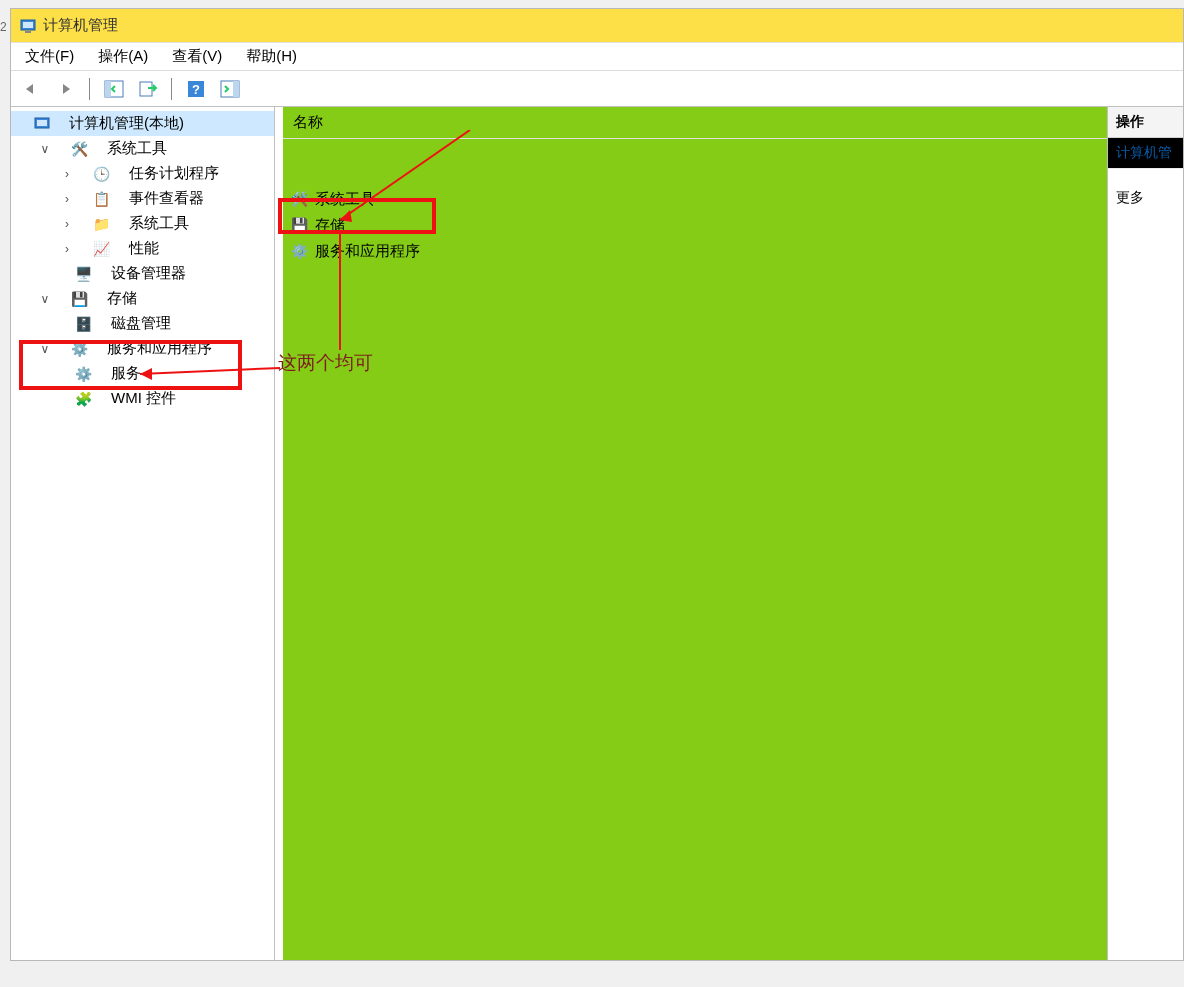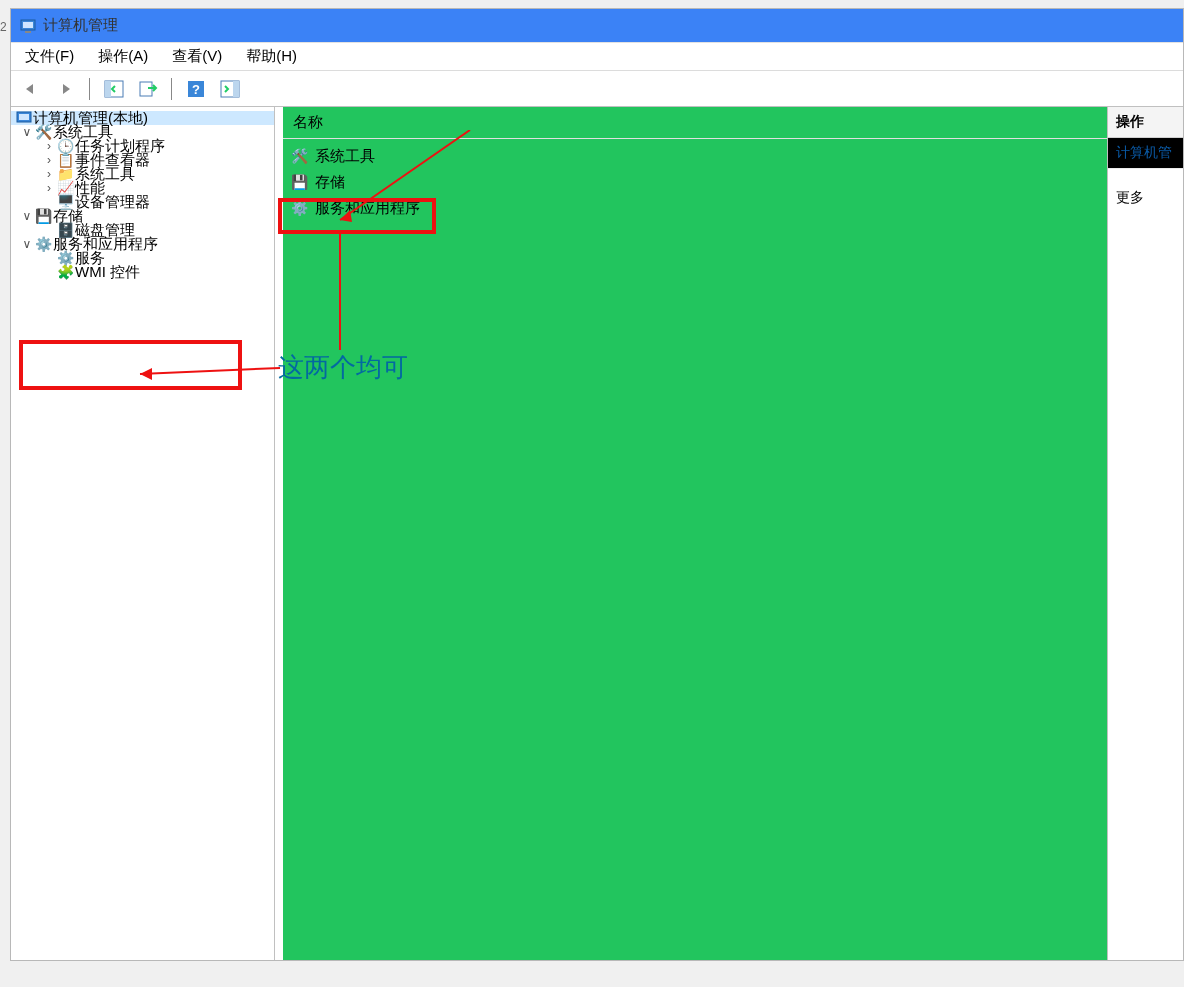--- a/index.html
+++ b/index.html
@@ -21,21 +21,21 @@
   background: #fff;
   border: 1px solid #b8b8b8;
   display: flex;
   flex-direction: column;
 }
 .titlebar {
   height: 34px;
   display: flex;
   align-items: center;
   padding: 0 8px;
-  background: #3b82f6;
+  background: #fde047;
   border-bottom: 1px solid #e2e2e2;
   gap: 6px;
 }
 .titlebar .app-icon {
   width: 18px; height: 18px;
 }
 .titlebar .title { font-size: 15px; color: #333; }
 .menubar {
   height: 28px;
   display: flex;
@@ -73,24 +73,25 @@
 .tree-panel {
   width: 264px;
   border-right: 1px solid #c0c0c0;
   background: #fff;
   padding: 4px 0;
   overflow: auto;
 }
 .list-panel {
   flex: 1;
   border-right: 1px solid #c0c0c0;
-  background: #22c55e;
+  background: #84cc16;
   display: flex;
   flex-direction: column;
   margin-left: 8px;
+  gap: 43px;
 }
 .actions-panel {
   width: 75px;
   background: #fff;
 }
 .list-header {
   padding: 6px 10px;
   font-size: 15px;
   border-bottom: 1px solid #e0e0e0;
 }
@@ -101,22 +102,22 @@
   display: flex;
   align-items: center;
   gap: 6px;
   padding: 2px 8px;
   height: 26px;
   cursor: default;
 }
 .tree-row {
   display: flex;
   align-items: center;
-  height: 14px;
-  gap: 0;
+  height: 25px;
+  gap: 18px;
   white-space: nowrap;
   cursor: default;
   padding-right: 6px;
 }
 .tree-row.selected { background: #cde8ff; }
 .expander {
   width: 16px; text-align: center; font-size: 12px; color: #555;
 }
 .ico { width: 18px; height: 18px; display: inline-flex; align-items: center; justify-content: center; font-size: 14px; }
 .indent { display: inline-block; }
@@ -146,22 +147,22 @@
 }
 .redbox2 {
   position: absolute;
   border: 4px solid #e11;
   left: 19px; top: 340px; width: 223px; height: 50px;
   pointer-events: none;
 }
 .annotation {
   position: absolute;
   left: 278px; top: 350px;
-  color: #0369a1;
-  font-size: 26px;
+  color: #7f1d1d;
+  font-size: 19px;
   pointer-events: none;
   text-align: right;
 }
 svg.arrow { position: absolute; pointer-events: none; }
 .left-gutter {
   position: absolute;
   left: 0; top: 0; width: 10px; height: 960px;
   font-size: 12px; color: #666;
 }
 .left-gutter span { position: absolute; left: 0; }

